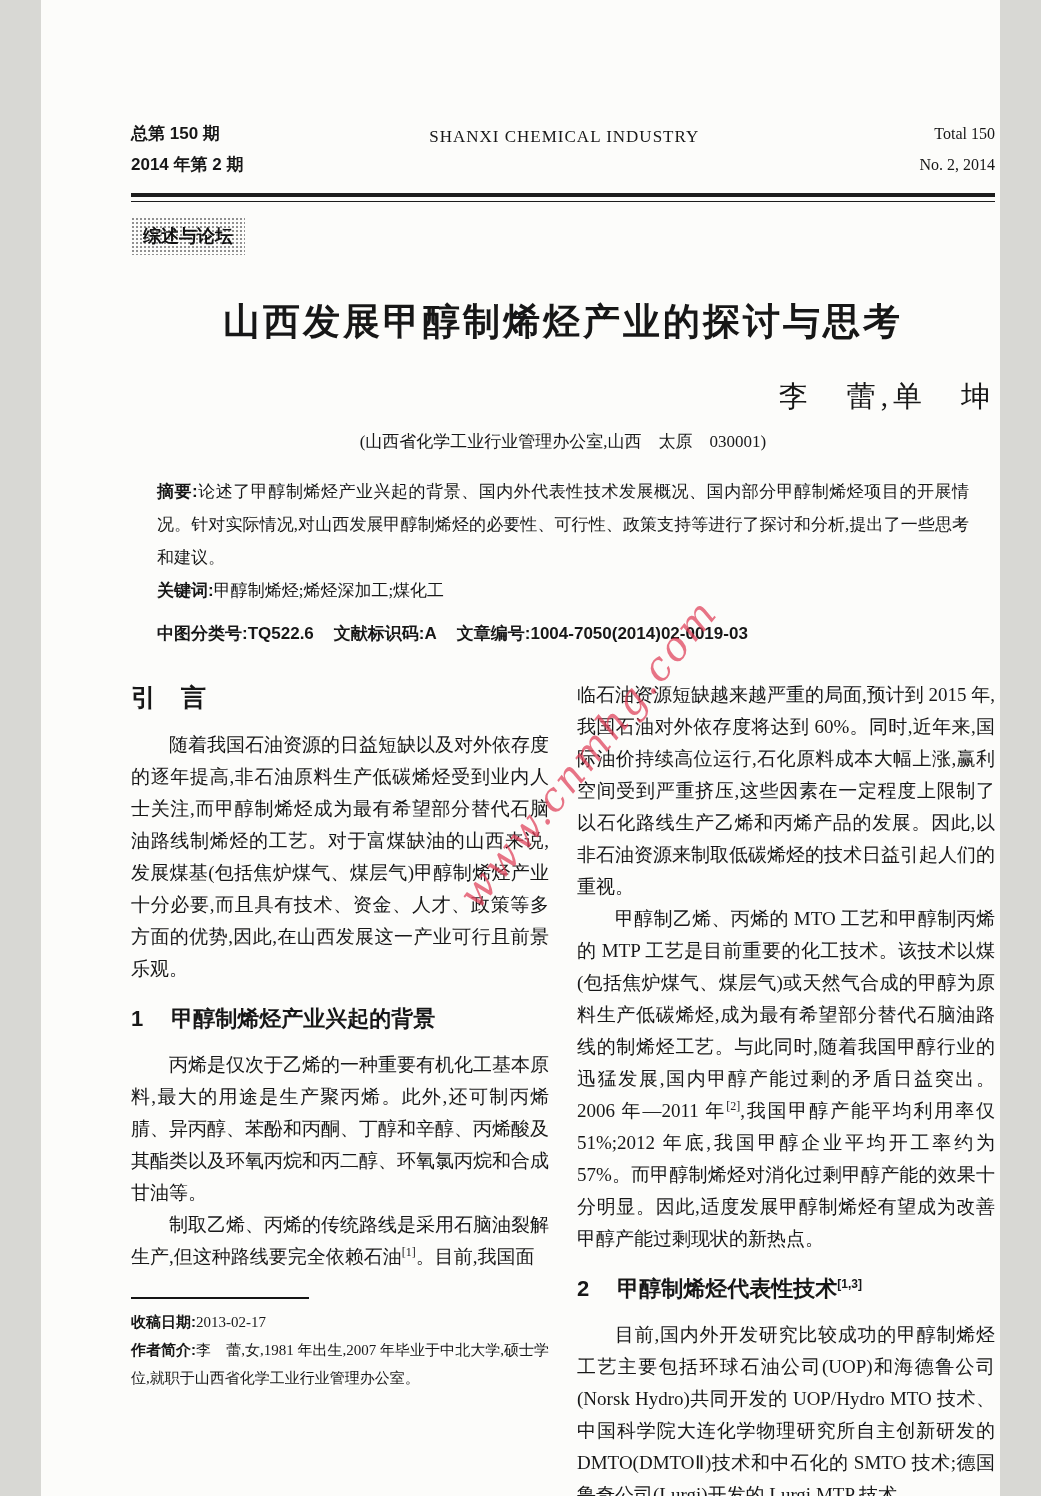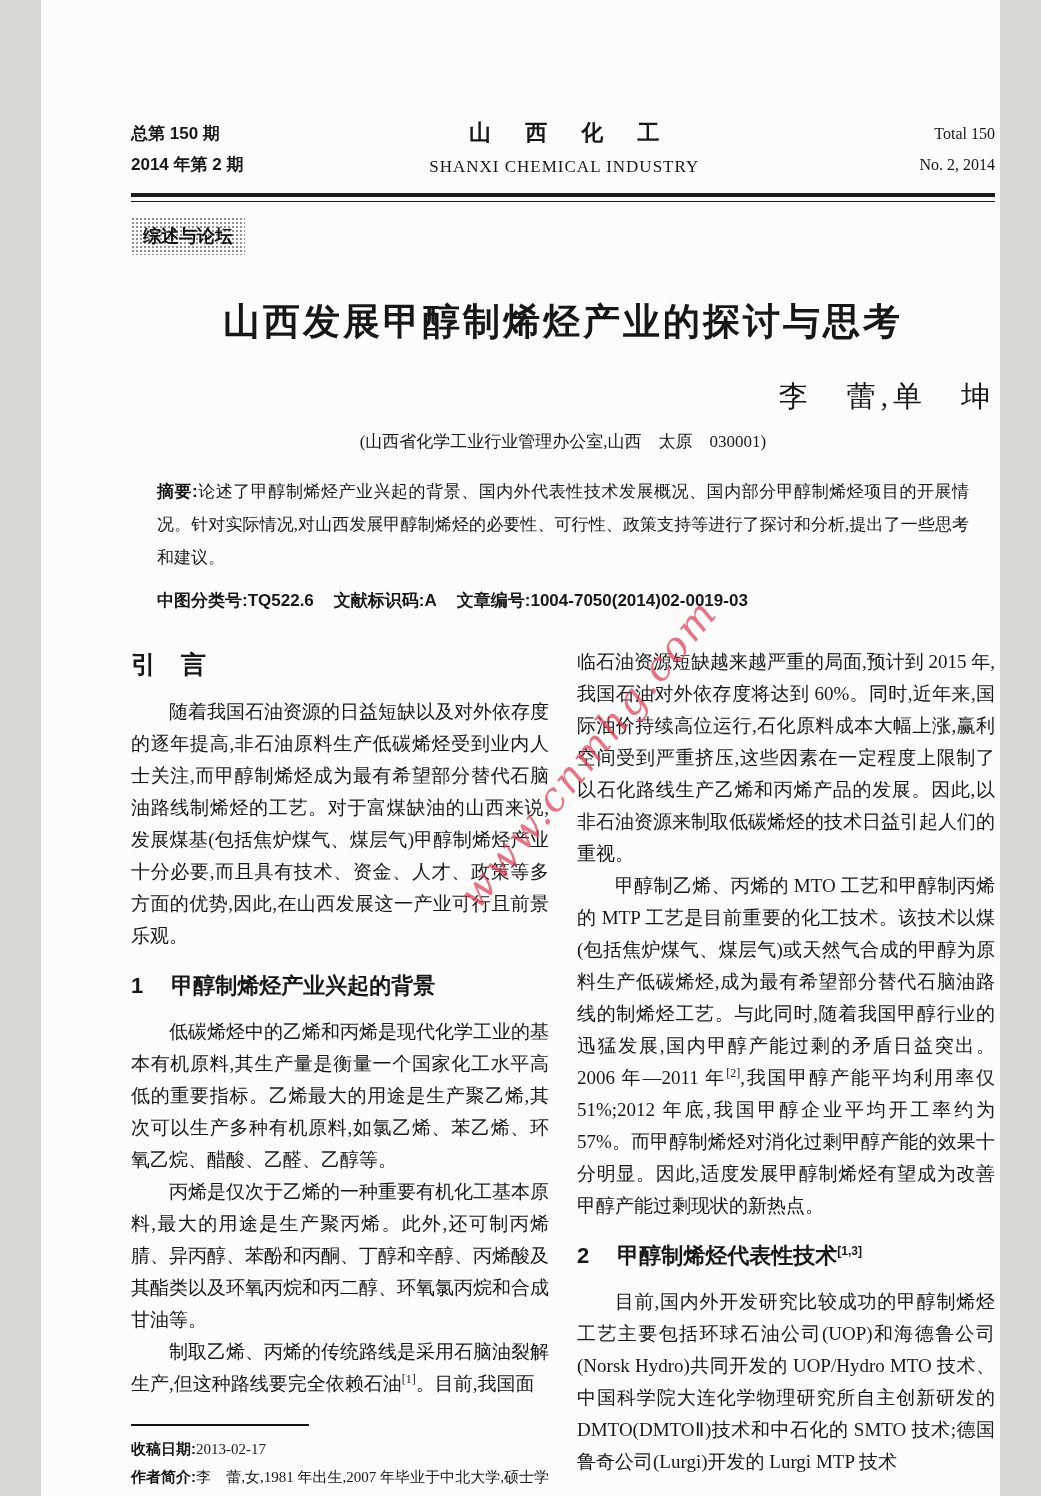--- a/index.html
+++ b/index.html
@@ -67,54 +67,53 @@
 
 <div class="page">
   <div class="content">
 
     <div class="masthead">
       <div class="m-left">
         <div>总第 150 期</div>
         <div>2014 年第 2 期</div>
       </div>
       <div class="m-center">
-        <div class="journal-cn">山 西 化 工</div>
         <div class="journal-en">SHANXI CHEMICAL INDUSTRY</div>
       </div>
       <div class="m-right">
         <div>Total 150</div>
         <div>No. 2, 2014</div>
       </div>
     </div>
 
     <div class="rule"></div>
 
     <div class="badge">综述与论坛</div>
 
     <div class="title">山西发展甲醇制烯烃产业的探讨与思考</div>
     <div class="authors">李　蕾,单　坤</div>
     <div class="affiliation">(山西省化学工业行业管理办公室,山西　太原　030001)</div>
 
     <div class="abstract"><span class="blk-label">摘要:</span><span>论述了甲醇制烯烃产业兴起的背景、国内外代表性技术发展概况、国内部分甲醇制烯烃项目的开展情况。针对实际情况,对山西发展甲醇制烯烃的必要性、可行性、政策支持等进行了探讨和分析,提出了一些思考和建议。</span></div>
 
+    <div class="keywords"><span class="blk-label">关键词:</span><span>甲醇制烯烃;烯烃深加工;煤化工</span></div>
 
     <div class="meta">
       <span><span>中图分类号:</span><span>TQ522.6</span></span>
       <span><span>文献标识码:</span><span>A</span></span>
       <span><span>文章编号:</span><span>1004-7050(2014)02-0019-03</span></span>
     </div>
 
     <div class="columns">
 
       <div class="col">
         <h2 class="intro-h">引　言</h2>
         <p>随着我国石油资源的日益短缺以及对外依存度的逐年提高,非石油原料生产低碳烯烃受到业内人士关注,而甲醇制烯烃成为最有希望部分替代石脑油路线制烯烃的工艺。对于富煤缺油的山西来说,发展煤基(包括焦炉煤气、煤层气)甲醇制烯烃产业十分必要,而且具有技术、资金、人才、政策等多方面的优势,因此,在山西发展这一产业可行且前景乐观。</p>
 
         <h3 class="sec-h"><span class="sec-num">1</span><span>甲醇制烯烃产业兴起的背景</span></h3>
-        <p>低碳烯烃中的乙烯和丙烯是现代化学工业的基本有机原料,其生产量是衡量一个国家化工水平高低的重要指标。乙烯最大的用途是生产聚乙烯,其次可以生产多种有机原料,如氯乙烯、苯乙烯、环氧乙烷、醋酸、乙醛、乙醇等。</p>
         <p>丙烯是仅次于乙烯的一种重要有机化工基本原料,最大的用途是生产聚丙烯。此外,还可制丙烯腈、异丙醇、苯酚和丙酮、丁醇和辛醇、丙烯酸及其酯类以及环氧丙烷和丙二醇、环氧氯丙烷和合成甘油等。</p>
         <p><span>制取乙烯、丙烯的传统路线是采用石脑油裂解生产,但这种路线要完全依赖石油</span><sup class="ref">[1]</sup><span>。目前,我国面</span></p>
 
         <div class="footnote">
           <div class="fn-divider"></div>
           <div><span class="fn-label">收稿日期:</span><span>2013-02-17</span></div>
           <div><span class="fn-label">作者简介:</span><span>李　蕾,女,1981 年出生,2007 年毕业于中北大学,硕士学位,就职于山西省化学工业行业管理办公室。</span></div>
         </div>
       </div>
 

